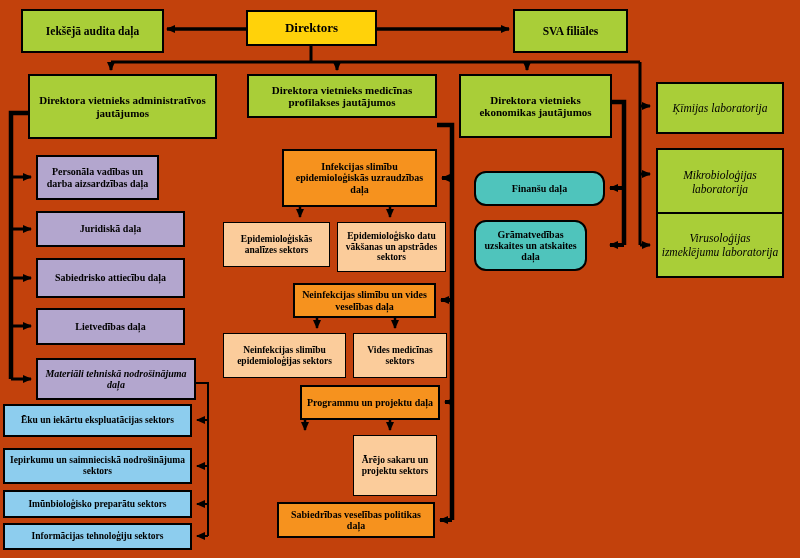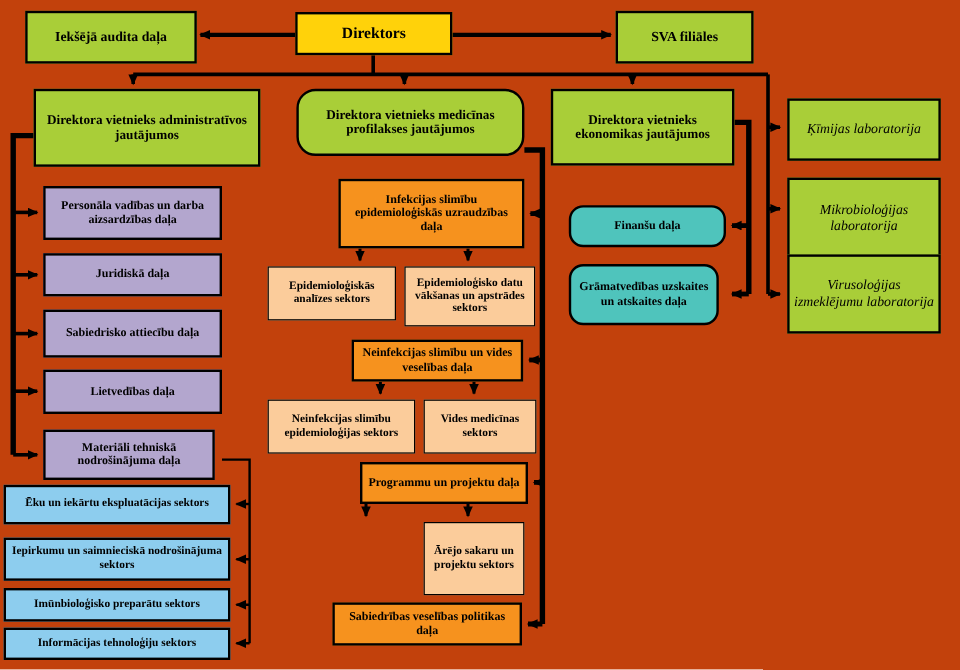--- a/index.html
+++ b/index.html
@@ -92,47 +92,47 @@
     <path d="M395,318 V328" stroke="#000" stroke-width="2.5" fill="none" marker-end="url(#ah)"></path>
     <path d="M305,420 V430" stroke="#000" stroke-width="2.5" fill="none" marker-end="url(#ah)"></path>
     <path d="M390,420 V430" stroke="#000" stroke-width="2.5" fill="none" marker-end="url(#ah)"></path>
   </svg>
 
   <div class="node green f115" style="left:21px;  top:9px;   width:143px; height:44px;">Iekšējā audita daļa</div>
   <div class="node yellow f13" style="left:246px; top:10px;  width:131px; height:36px;">Direktors</div>
   <div class="node green f115" style="left:513px; top:9px;   width:115px; height:44px;">SVA filiāles</div>
 
   <div class="node green f11" style="left:28px;  top:74px;  width:189px; height:65px;">Direktora vietnieks administratīvos jautājumos</div>
-  <div class="node green f11" style="left:247px; top:74px;  width:190px; height:56px;border-radius:16px;">Direktora vietnieks medicīnas profilakses jautājumos</div>
+  <div class="node green f11" style="left:247px; top:74px;  width:190px; height:44px;">Direktora vietnieks medicīnas profilakses jautājumos</div>
   <div class="node green f11" style="left:459px; top:74px;  width:153px; height:64px;text-align:center;">Direktora vietnieks ekonomikas jautājumos</div>
 
   <div class="node green lab" style="left:656px; top:82px;  width:128px; height:52px;">Ķīmijas laboratorija</div>
   <div class="node green lab" style="left:656px; top:148px; width:128px; height:68px;">Mikrobioloģijas laboratorija</div>
   <div class="node green lab" style="left:656px; top:212px; width:128px; height:66px;">Virusoloģijas izmeklējumu laboratorija</div>
 
-  <div class="node purple" style="left:36px;  top:155px; width:149px; height:45px;">Personāla vadības un darba aizsardzības daļa</div>
+  <div class="node purple" style="left:36px;  top:155px; width:123px; height:45px;">Personāla vadības un darba aizsardzības daļa</div>
   <div class="node purple" style="left:36px;  top:211px; width:149px; height:36px;">Juridiskā daļa</div>
   <div class="node purple" style="left:36px;  top:258px; width:149px; height:40px;">Sabiedrisko attiecību daļa</div>
   <div class="node purple" style="left:36px;  top:308px; width:149px; height:37px;">Lietvedības daļa</div>
-  <div class="node purple" style="left:36px;  top:358px; width:143px; height:42px;">Materiāli tehniskā nodrošinājuma daļa</div>
+  <div class="node purple" style="left:36px;  top:358px; width:160px; height:42px;font-style:italic;">Materiāli tehniskā nodrošinājuma daļa</div>
 
   <div class="node blue f95" style="left:3px;   top:404px; width:189px; height:33px;">Ēku un iekārtu ekspluatācijas sektors</div>
   <div class="node blue f95" style="left:3px;   top:448px; width:189px; height:36px;">Iepirkumu un saimnieciskā nodrošinājuma sektors</div>
   <div class="node blue f95" style="left:3px;   top:490px; width:189px; height:28px;">Imūnbioloģisko preparātu sektors</div>
   <div class="node blue f95" style="left:3px;   top:523px; width:189px; height:27px;">Informācijas tehnoloģiju sektors</div>
 
   <div class="node orange" style="left:282px; top:149px; width:155px; height:58px;">Infekcijas slimību epidemioloģiskās uzraudzības daļa</div>
   <div class="node lorange f95" style="left:223px; top:222px; width:107px; height:45px;">Epidemioloģiskās analīzes sektors</div>
   <div class="node lorange f95" style="left:337px; top:222px; width:109px; height:50px;">Epidemioloģisko datu vākšanas un apstrādes sektors</div>
 
   <div class="node orange" style="left:293px; top:283px; width:143px; height:35px;">Neinfekcijas slimību un vides veselības daļa</div>
   <div class="node lorange f95" style="left:223px; top:333px; width:123px; height:45px;">Neinfekcijas slimību epidemioloģijas sektors</div>
   <div class="node lorange f95" style="left:353px; top:333px; width:94px;  height:45px;">Vides medicīnas sektors</div>
 
   <div class="node orange" style="left:300px; top:385px; width:140px; height:35px;">Programmu un projektu daļa</div>
   <div class="node lorange f95" style="left:353px; top:435px; width:84px;  height:61px;">Ārējo sakaru un projektu sektors</div>
 
   <div class="node orange" style="left:277px; top:502px; width:158px; height:36px;">Sabiedrības veselības politikas daļa</div>
 
   <div class="node teal" style="left:474px; top:171px; width:131px; height:35px;">Finanšu daļa</div>
-  <div class="node teal" style="left:474px; top:220px; width:125px; height:51px;">Grāmatvedības uzskaites un atskaites daļa</div>
+  <div class="node teal" style="left:474px; top:220px; width:113px; height:51px;">Grāmatvedības uzskaites un atskaites daļa</div>
 
 </div>
 
 </body></html>

